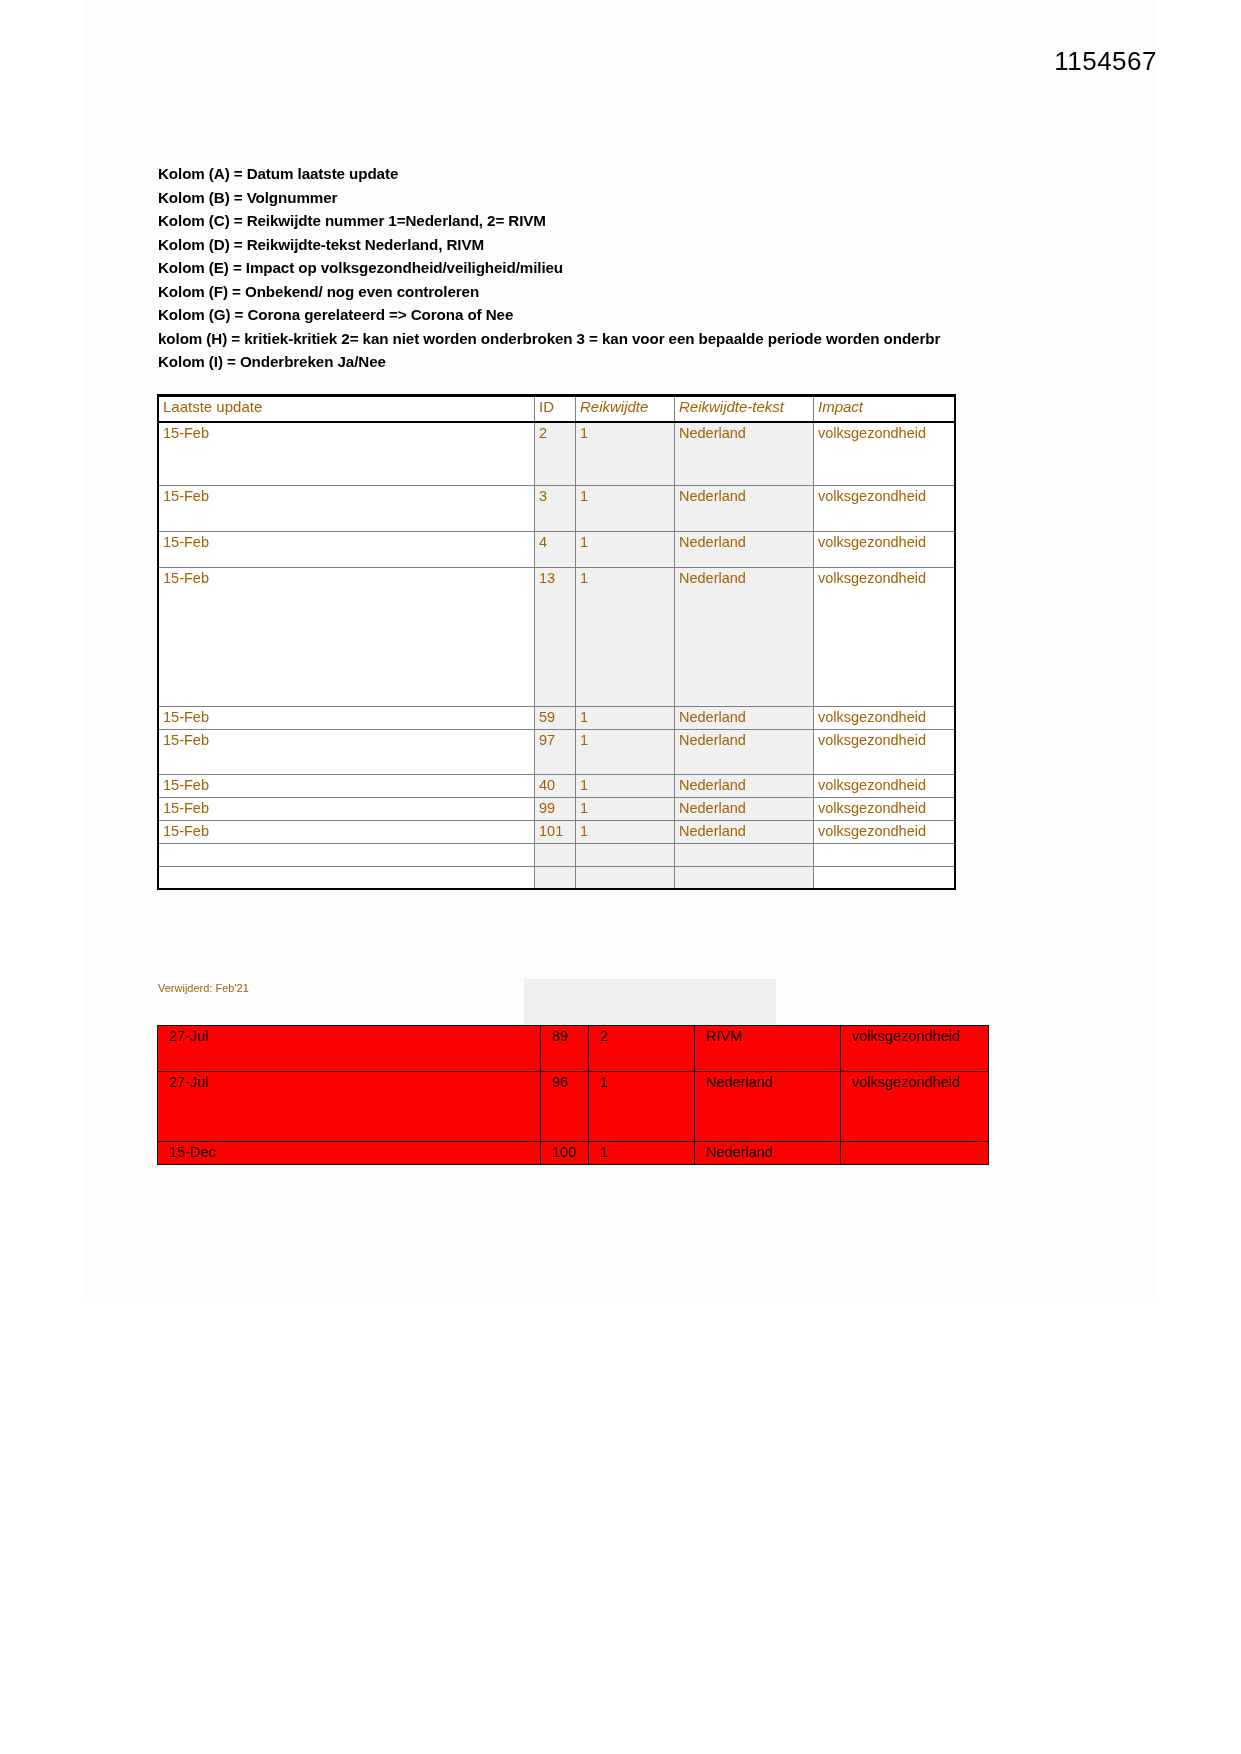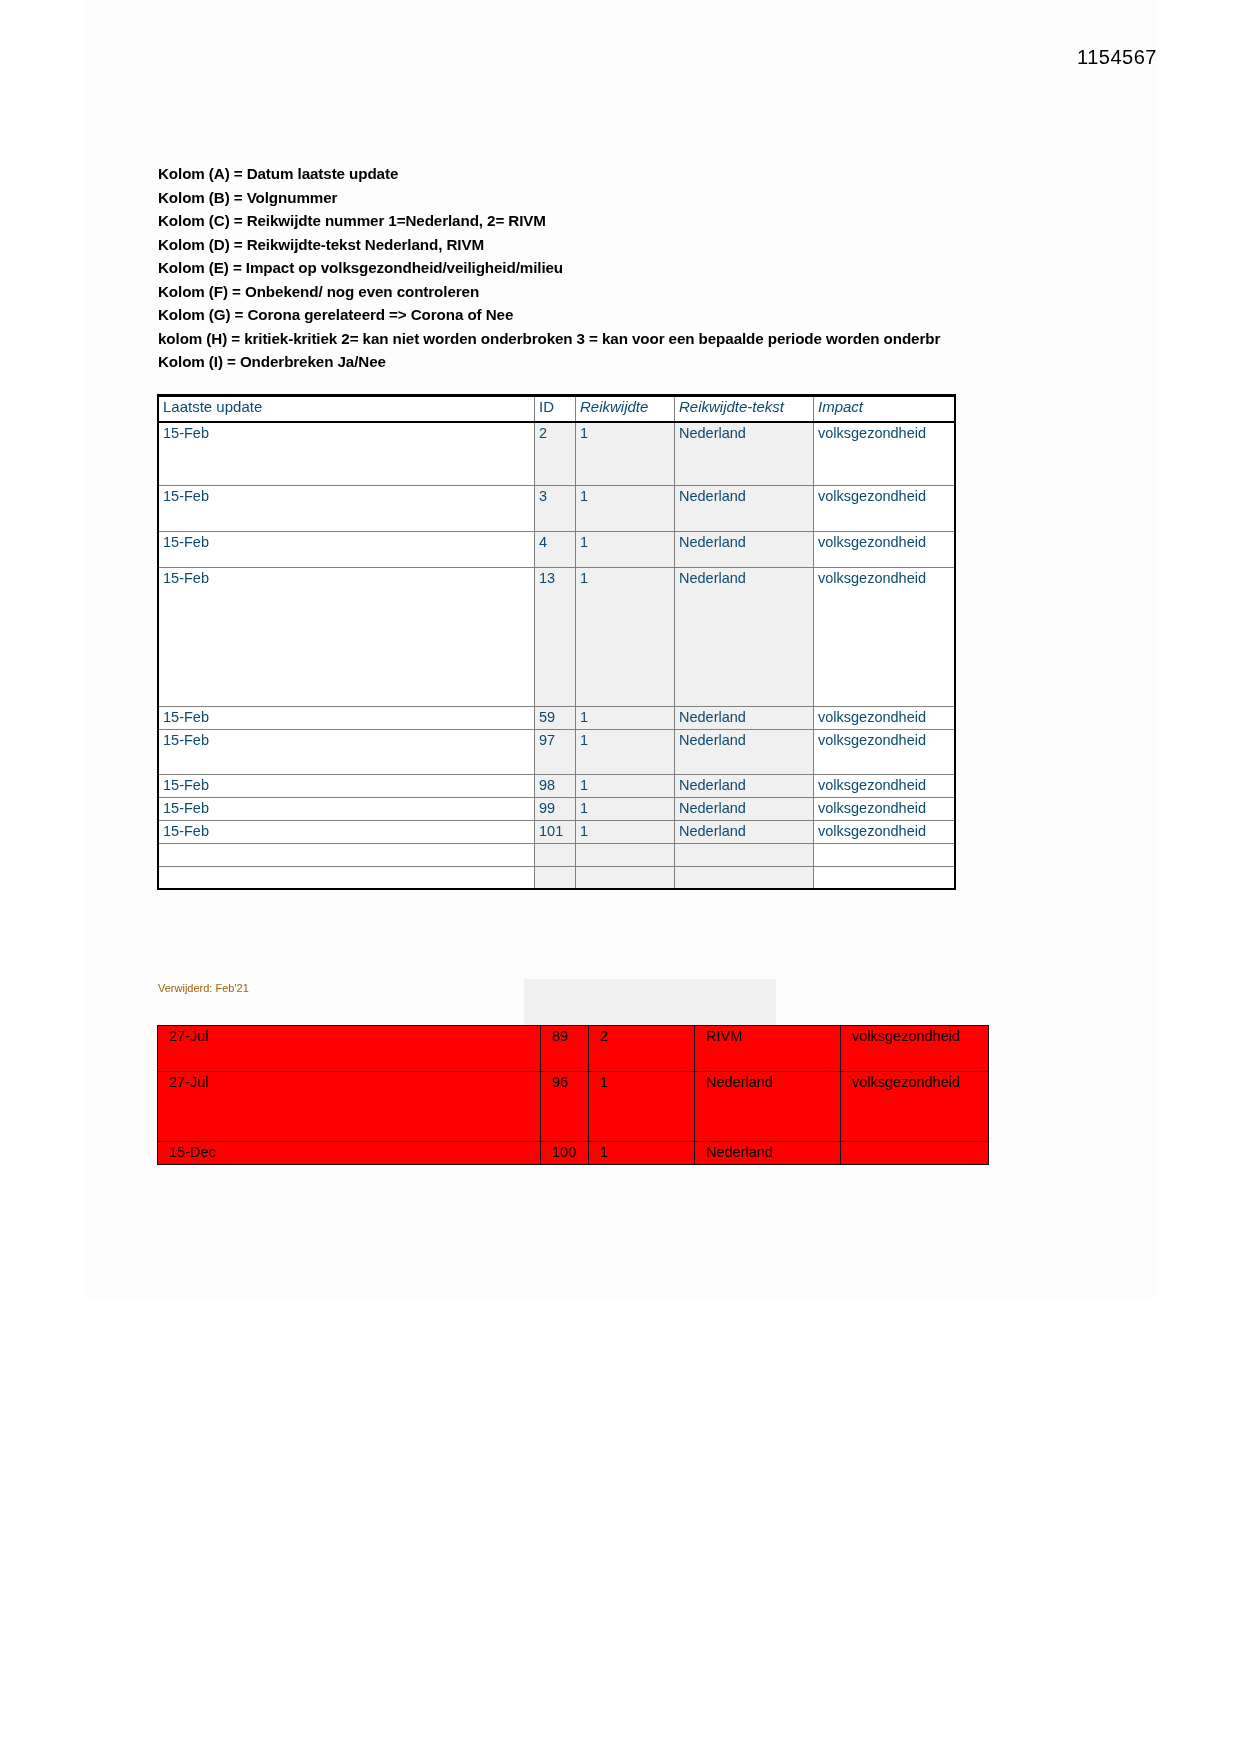--- a/index.html
+++ b/index.html
@@ -22,21 +22,21 @@
     top: 0px;
     width: 1073px;
     height: 1300px;
     background: #fdfdfd;
   }
 
   .page-number {
     position: absolute;
     right: 84px;
     top: 46px;
-    font-size: 20px;
+    font-size: 26px;
     color: #000;
     letter-spacing: 0.5px;
     font-family: "Liberation Sans", sans-serif;
   }
 
   
   .legend {
     position: absolute;
     left: 158px;
     top: 162px;
@@ -56,21 +56,21 @@
     position: absolute;
     left: 157px;
     top: 394px;
     width: 756px;
   }
   table.grid {
     border-collapse: collapse;
     table-layout: fixed;
     width: 756px;
     font-size: 14.5px;
-    color: #0c4a6e;
+    color: #a16207;
   }
   table.grid td, table.grid th {
     border: 1px solid #808080;
     padding: 2px 3px 2px 4px;
     vertical-align: top;
     text-align: left;
     font-weight: normal;
     overflow: hidden;
   }
 
@@ -209,21 +209,21 @@
         </tr>
         <tr style="height: 45px;">
           <td class="c-update">15-Feb</td>
           <td class="c-id shade">97</td>
           <td class="c-reik shade">1</td>
           <td class="c-reikt shade">Nederland</td>
           <td class="c-impact">volksgezondheid</td>
         </tr>
         <tr style="height: 23px;">
           <td class="c-update">15-Feb</td>
-          <td class="c-id shade">98</td>
+          <td class="c-id shade">40</td>
           <td class="c-reik shade">1</td>
           <td class="c-reikt shade">Nederland</td>
           <td class="c-impact">volksgezondheid</td>
         </tr>
         <tr style="height: 23px;">
           <td class="c-update">15-Feb</td>
           <td class="c-id shade">99</td>
           <td class="c-reik shade">1</td>
           <td class="c-reikt shade">Nederland</td>
           <td class="c-impact">volksgezondheid</td>

